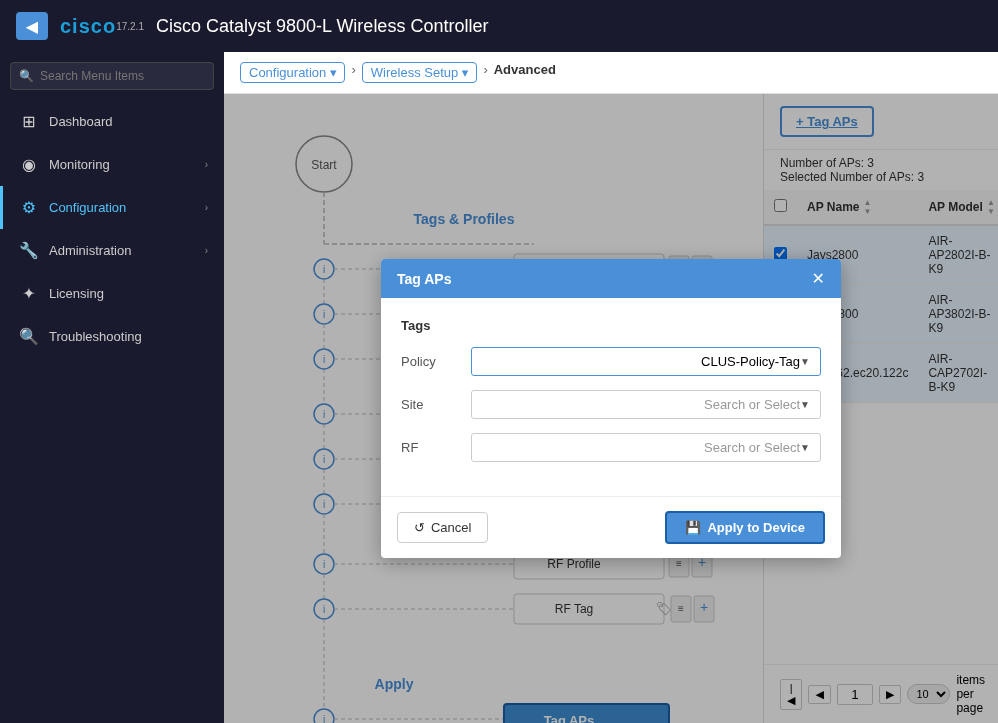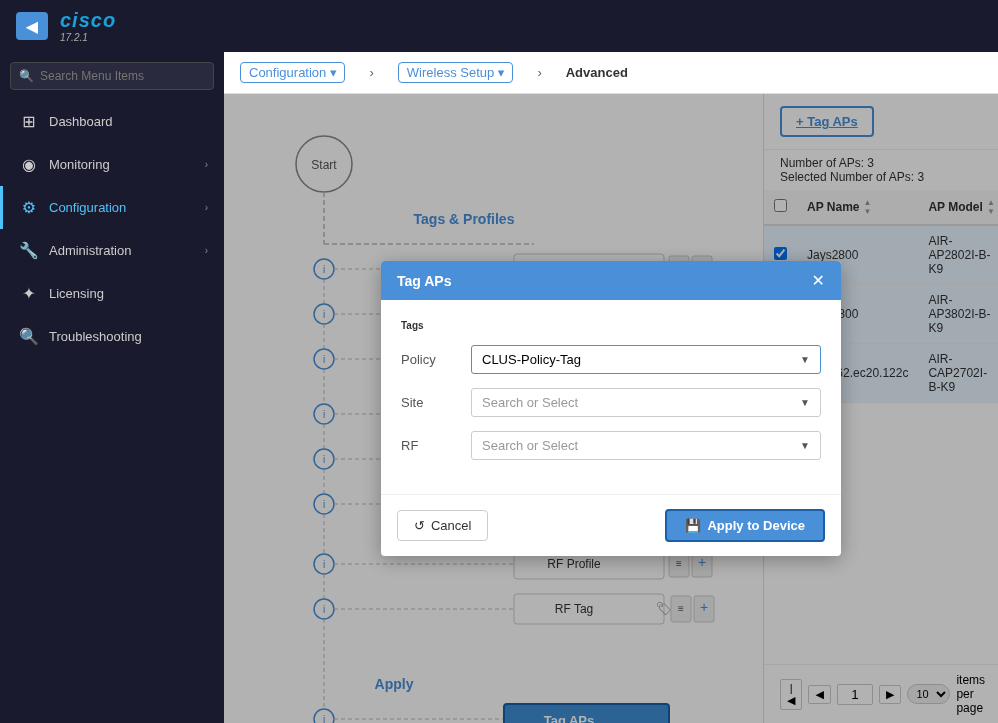--- a/index.html
+++ b/index.html
@@ -6,21 +6,21 @@
     body { font-family: Arial, sans-serif; font-size: 13px; background: #f5f5f5; overflow: hidden; width: 998px; height: 723px; }
 
     
     .top-header {
       display: flex; align-items: center; background: #1a1a2e; height: 52px; padding: 0 16px; gap: 12px;
     }
     .back-btn {
       background: #4a90d9; border: none; border-radius: 4px; color: white; width: 32px; height: 28px;
       cursor: pointer; display: flex; align-items: center; justify-content: center; font-size: 16px;
     }
-    .cisco-logo { display: flex; flex-direction: column; align-items: flex-start; font-style: italic; }
+    .cisco-logo { display: flex; flex-direction: row; align-items: center; }
     .cisco-logo .logo-text { color: #1ba0d8; font-size: 20px; font-weight: bold; letter-spacing: 1px; }
     .cisco-logo .version { color: #aaa; font-size: 10px; }
     .app-title { color: white; font-size: 18px; font-weight: normal; }
 
     
     .main-layout { display: flex; height: calc(723px - 52px); }
 
     
     .sidebar {
       width: 224px; background: #1a1a2e; color: #ccc; flex-shrink: 0; display: flex; flex-direction: column;
@@ -42,21 +42,21 @@
     .nav-item .nav-icon { font-size: 16px; width: 20px; text-align: center; }
     .nav-item .nav-label { flex: 1; }
     .nav-item .nav-arrow { font-size: 10px; color: #888; }
 
     
     .content-area { flex: 1; display: flex; flex-direction: column; overflow: hidden; }
 
     
     .breadcrumb {
       background: white; padding: 10px 16px; border-bottom: 1px solid #ddd;
-      display: flex; align-items: center; gap: 24px; font-size: 13px;
+      display: flex; align-items: flex-start; gap: 6px; font-size: 13px;
     }
     .breadcrumb-link { color: #4a90d9; cursor: pointer; border: 1px solid #4a90d9; border-radius: 4px; padding: 2px 8px; }
     .breadcrumb-sep { color: #666; }
     .breadcrumb-active { color: #333; font-weight: bold; }
 
     
     .main-content { flex: 1; display: flex; overflow: hidden; position: relative; background: #f0f0f0; }
 
     
     .workflow-panel {
@@ -118,26 +118,26 @@
     .modal {
       background: white; border-radius: 4px; width: 460px; box-shadow: 0 4px 20px rgba(0,0,0,0.3);
       overflow: hidden;
     }
     .modal-header {
       background: #4a90d9; color: white; padding: 10px 16px; display: flex; align-items: center;
       justify-content: space-between; font-weight: bold; font-size: 14px;
     }
     .modal-close { background: none; border: none; color: white; font-size: 16px; cursor: pointer; }
     .modal-body { padding: 20px; }
-    .modal-section-title { font-weight: bold; color: #333; margin-bottom: 14px; font-size: 10px; }
+    .modal-section-title { font-weight: bold; color: #333; margin-bottom: 14px; font-size: 13px; }
     .form-row { display: flex; align-items: center; margin-bottom: 14px; gap: 10px; }
     .form-label { width: 60px; color: #555; font-size: 13px; }
     .form-control {
       flex: 1; border: 1px solid #4a90d9; border-radius: 3px; padding: 6px 10px; font-size: 13px;
-      display: flex; align-items: center; justify-content: space-between; cursor: pointer;
+      display: flex; align-items: center; justify-content: flex-end; cursor: pointer;
       background: white;
     }
     .form-control.filled { border-color: #4a90d9; }
     .form-control.empty { border-color: #ccc; color: #999; }
     .dropdown-arrow { color: #555; font-size: 10px; }
     .warning-text {
       font-size: 12px; color: #888; font-style: italic; margin: 12px 0 0 0;
     }
     .modal-footer {
       padding: 14px 16px; display: flex; justify-content: space-between; align-items: center;
@@ -158,20 +158,21 @@
   </style>
 </head>
 <body>
 
 <div class="top-header">
   <button class="back-btn">◀</button>
   <div class="cisco-logo">
     <div class="logo-text">cisco</div>
     <div class="version">17.2.1</div>
   </div>
+  <div class="app-title">Cisco Catalyst 9800-L Wireless Controller</div>
 </div>
 
 <div class="main-layout">
 
   <div class="sidebar">
     <div class="search-box">
       <span class="search-icon">🔍</span>
       <input type="text" placeholder="Search Menu Items" style="">
     </div>
     <div class="nav-item">

